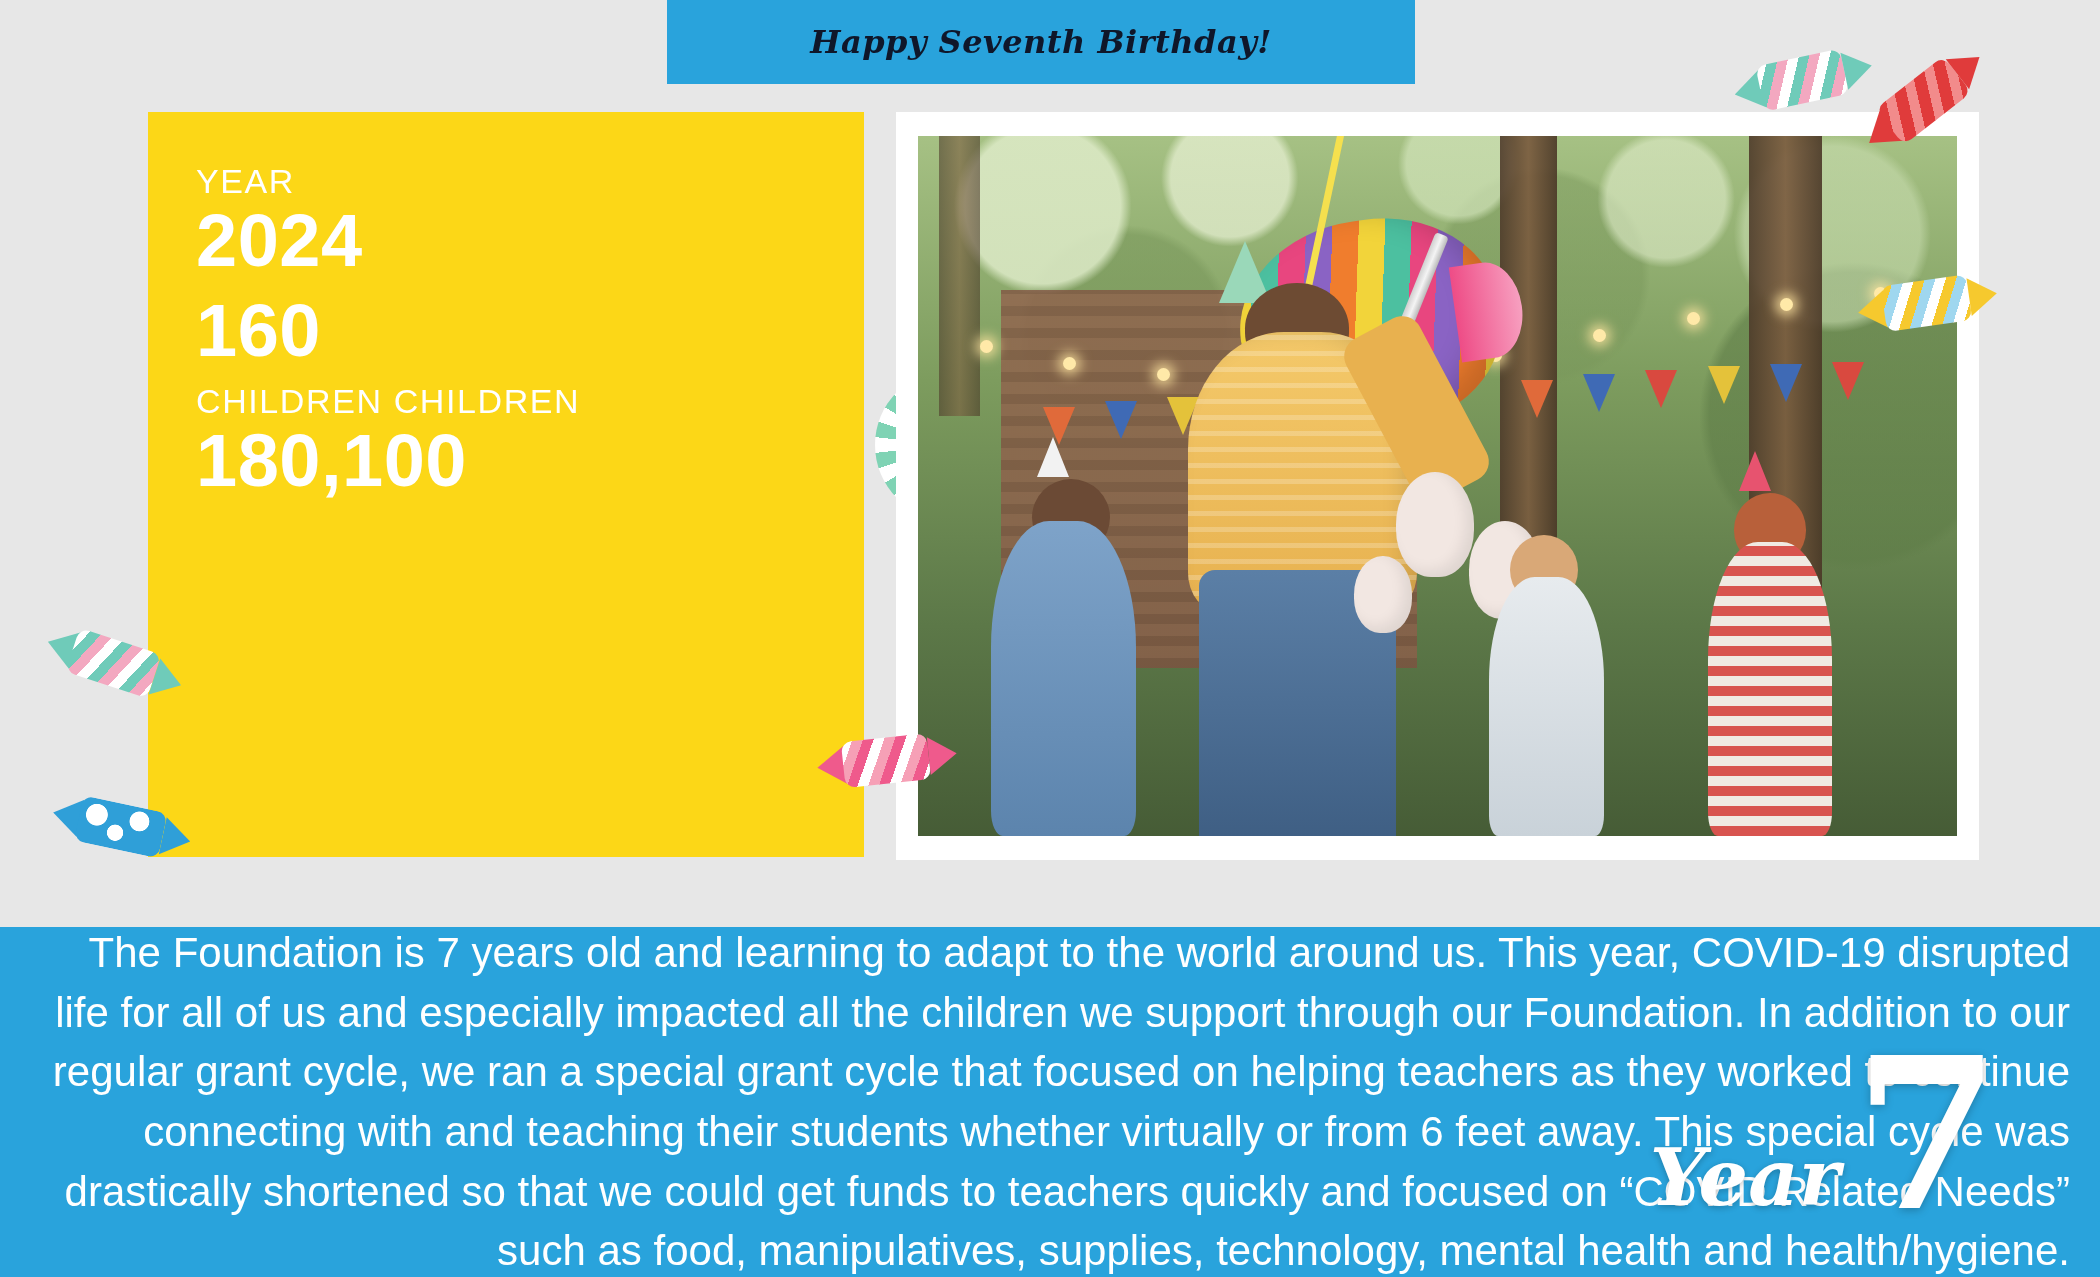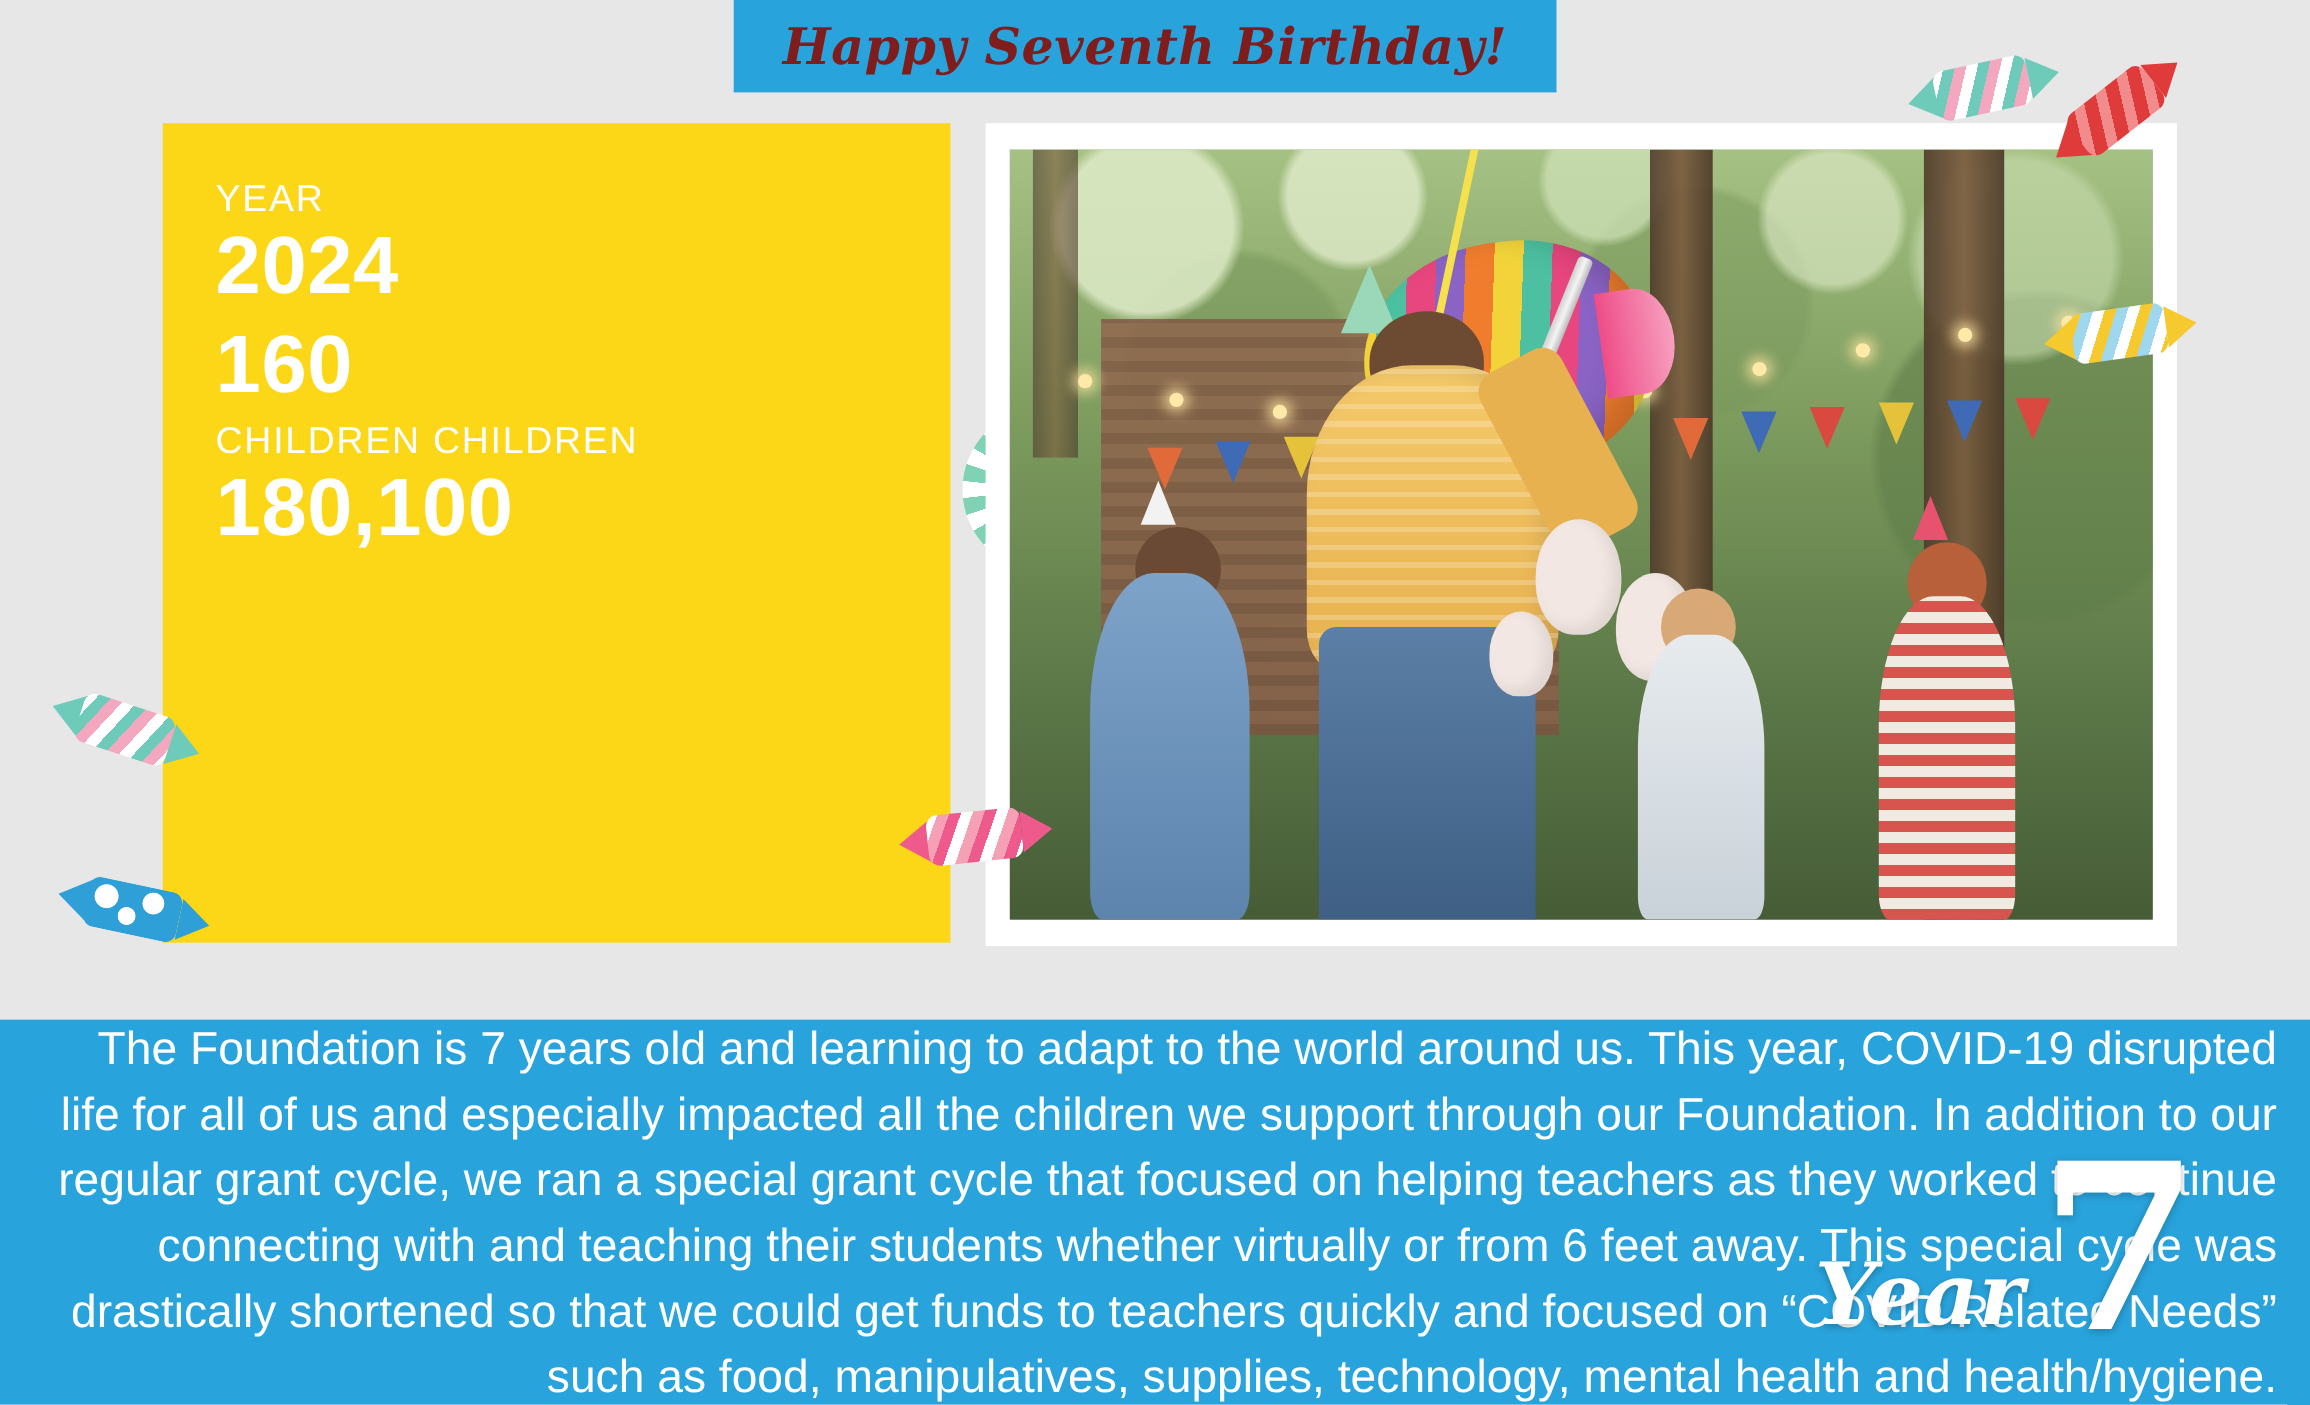--- a/index.html
+++ b/index.html
@@ -21,25 +21,25 @@
     left: 667px;
     top: 0;
     width: 748px;
     height: 84px;
     background: #29a3dc;
     display: flex;
     align-items: center;
     justify-content: center;
   }
   .banner-text {
-    color: #7f1d1d;
+    color: #0f172a;
     font-family: "DejaVu Serif", serif;
     font-style: italic;
     font-weight: bold;
-    font-size: 46px;
+    font-size: 32px;
     letter-spacing: 0.5px;
     white-space: nowrap;
   }
 
   
   .stats-card {
     position: absolute;
     left: 148px;
     top: 112px;
     width: 716px;

